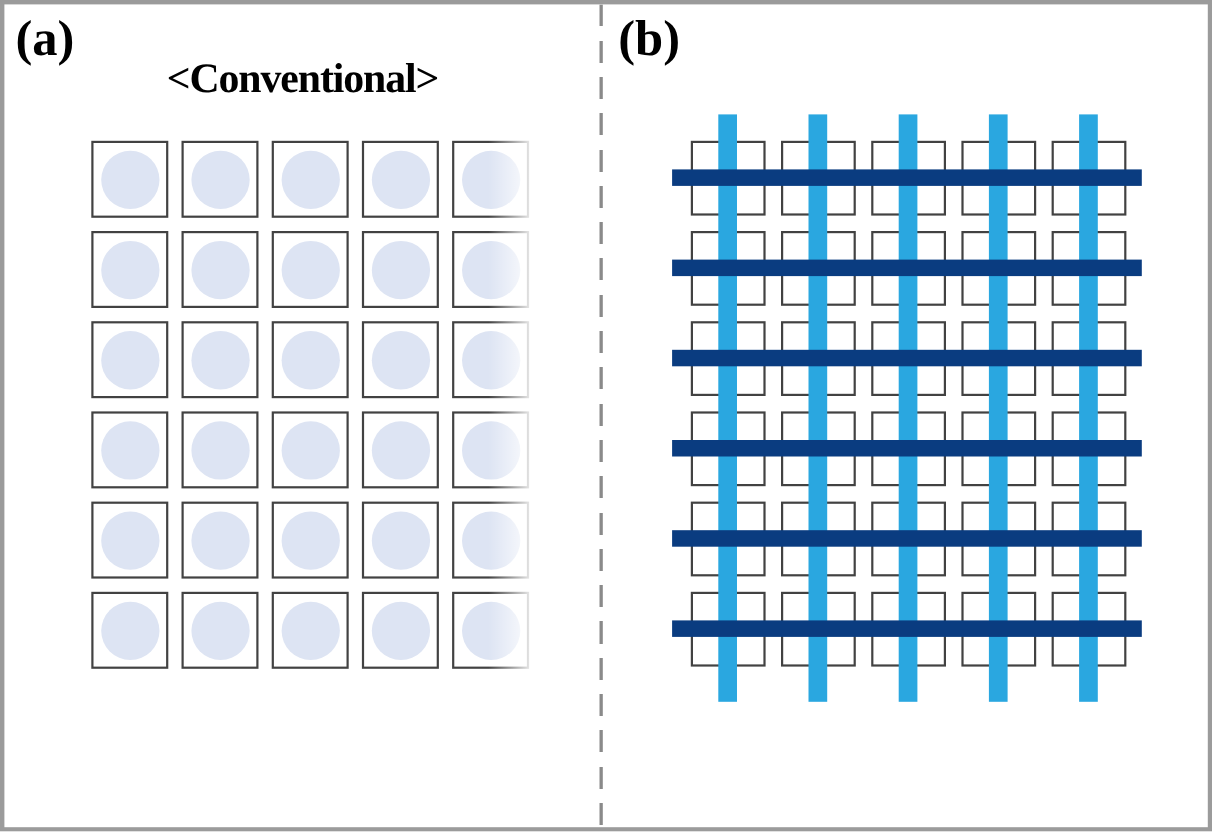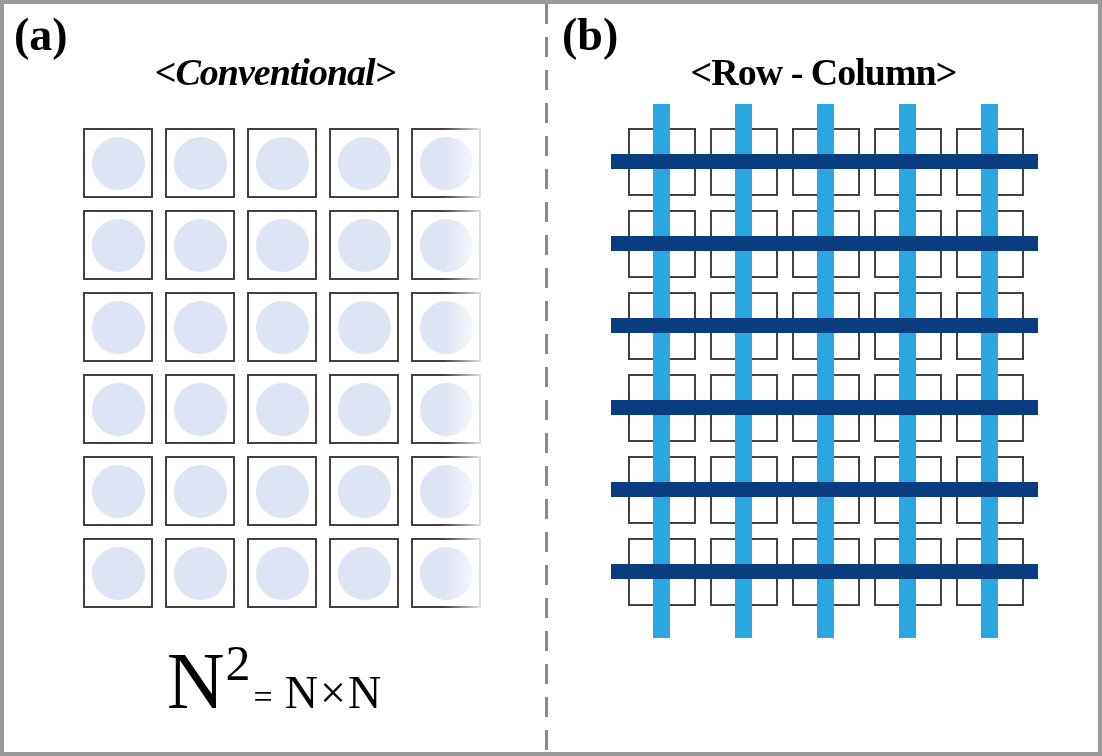--- a/index.html
+++ b/index.html
@@ -44,21 +44,21 @@
   .panel-title {
     position: absolute;
     top: 48px;
     margin: 0;
     font-size: 38px;
     font-weight: bold;
     text-align: center;
     letter-spacing: -1px;
     line-height: 1.1;
   }
-  #title-a { left: 0; width: 542px; font-style: italic; }
+  #title-a { left: 0; width: 542px; }
   #title-b { left: 545px; width: 549px; }
 
   .grid-layer {
     position: absolute;
     inset: 0;
   }
   .cell {
     position: absolute;
     box-sizing: border-box;
     border: 2px solid var(--cell-border, #424242);
@@ -219,26 +219,22 @@
         <div class="dot"></div>
       </div>
       <div class="cell cell-a" style="left: 325px; top: 534px;">
         <div class="dot"></div>
       </div>
       <div class="cell cell-a" style="left: 407px; top: 534px;">
         <div class="dot"></div>
       </div>
     </div>
   <div class="fade"></div>
-  <div class="formula" id="formula-a">
-    <span class="f-big">N</span><span class="f-sup">2</span><span class="f-eq-a">=</span><span class="f-rhs">N×N</span>
-  </div>
 
   <div class="panel-label" id="label-b">(b)</div>
-  <h2 class="panel-title" id="title-b">&lt;Row - Column&gt;</h2>
   <div class="grid-layer" id="grid-b">
       <div class="cell cell-b" style="left: 624px; top: 124px;"></div>
       <div class="cell cell-b" style="left: 706px; top: 124px;"></div>
       <div class="cell cell-b" style="left: 788px; top: 124px;"></div>
       <div class="cell cell-b" style="left: 870px; top: 124px;"></div>
       <div class="cell cell-b" style="left: 952px; top: 124px;"></div>
       <div class="cell cell-b" style="left: 624px; top: 206px;"></div>
       <div class="cell cell-b" style="left: 706px; top: 206px;"></div>
       <div class="cell cell-b" style="left: 788px; top: 206px;"></div>
       <div class="cell cell-b" style="left: 870px; top: 206px;"></div>

